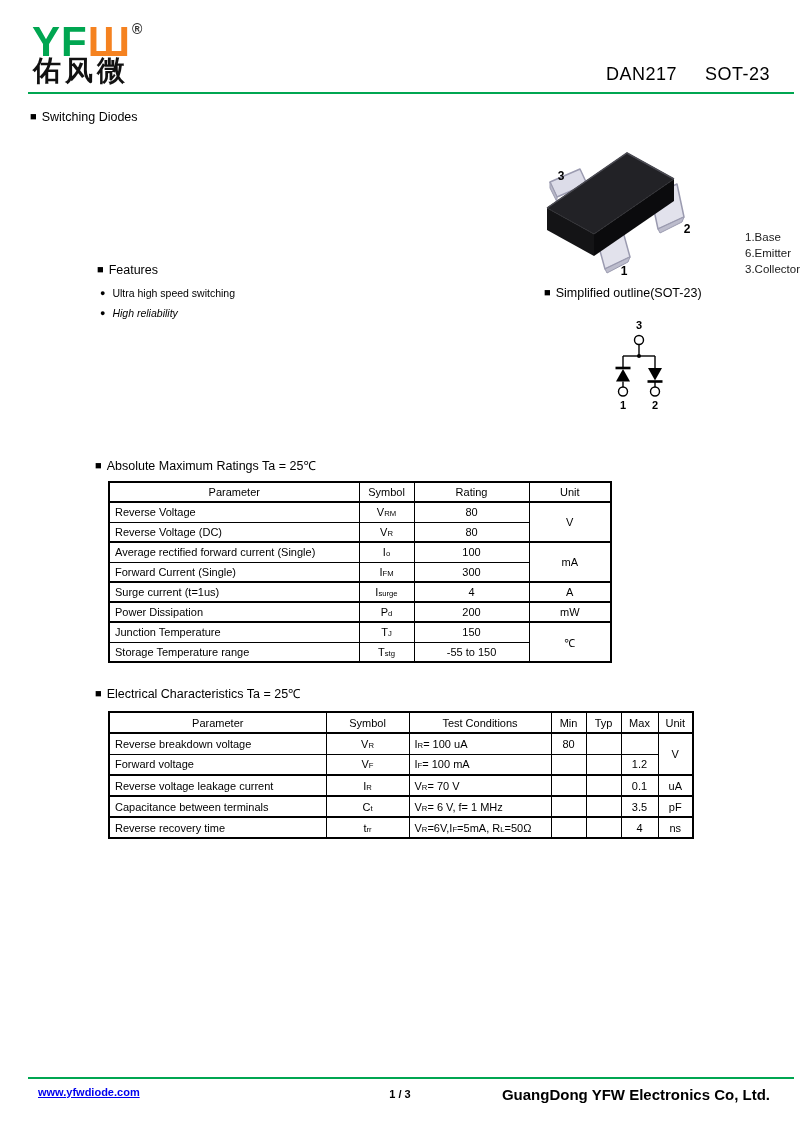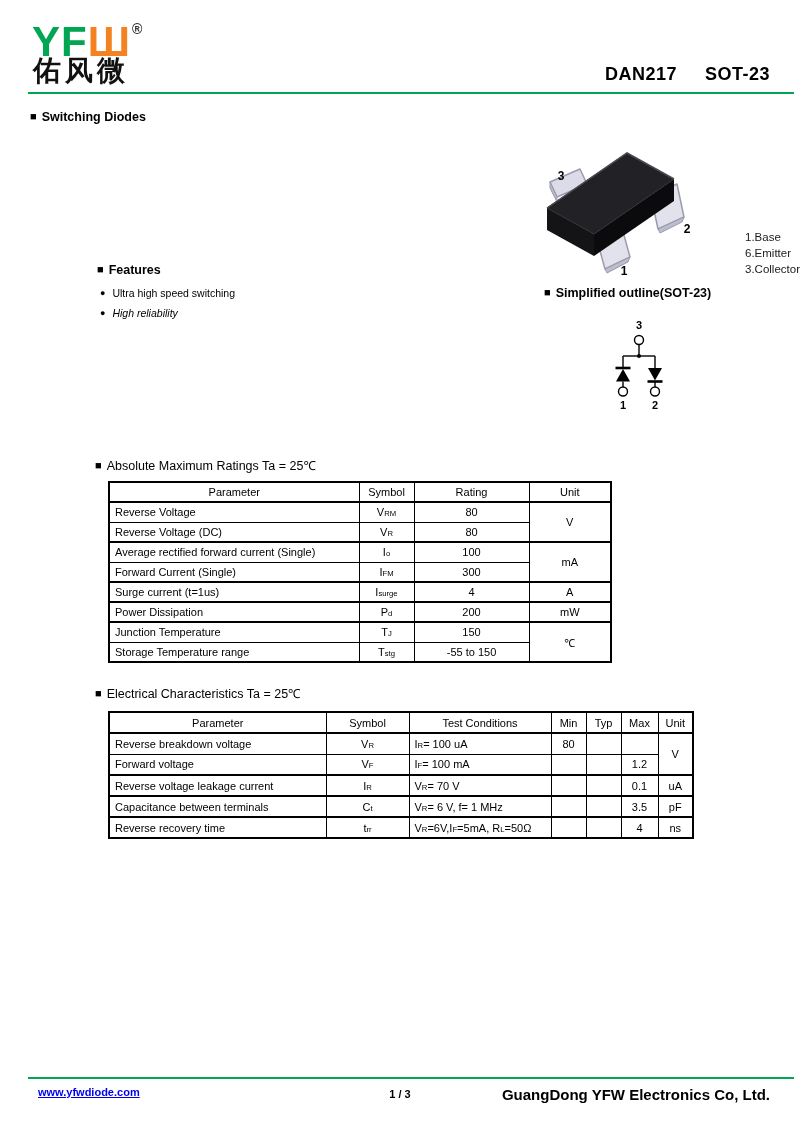--- a/index.html
+++ b/index.html
@@ -6,28 +6,28 @@
   html,body { background:#ffffff; }
   body { font-family:"Liberation Sans", sans-serif; color:#000; }
   .page { position:relative; width:800px; height:1131px; background:#fff; overflow:hidden; }
 
   
   .logo-en { position:absolute; left:32px; top:6px; font-size:42px; font-weight:bold; letter-spacing:1px; line-height:46px; }
   .logo-yf { color:#00A651; }
   .logo-w  { color:#F58220; }
   .logo-reg { font-size:14px; font-weight:bold; color:#333; vertical-align:22px; margin-left:1px; }
   .logo-cn { position:absolute; left:33px; top:52px; font-size:28px; font-weight:bold; letter-spacing:4px; color:#111; }
-  .part-line { position:absolute; right:30px; top:64px; font-size:18px; font-weight:bold; letter-spacing:0.5px; }
+  .part-line { position:absolute; right:30px; top:64px; font-size:18px; font-weight:normal; letter-spacing:0.5px; }
   .part-line .gap { display:inline-block; width:28px; }
   .rule { position:absolute; left:28px; width:766px; height:2px; background:#00A651; }
   .rule.top { top:92px; }
   .rule.bottom { top:1077px; }
 
   
-  .sec { position:absolute; font-size:12.5px; font-weight:bold; white-space:nowrap; }
+  .sec { position:absolute; font-size:12.5px; font-weight:normal; white-space:nowrap; }
   .sq { font-size:11px; margin-right:5px; position:relative; top:-1px; }
 
   
   .feature { position:absolute; font-size:10.5px; white-space:nowrap; }
   .dot { font-size:9px; margin-right:7px; position:relative; top:-1px; }
 
   
   .pin-legend { position:absolute; left:703px; top:229px; font-size:11.5px; line-height:16px; color:#1a1a1a;margin-left:42px; }
 
   

